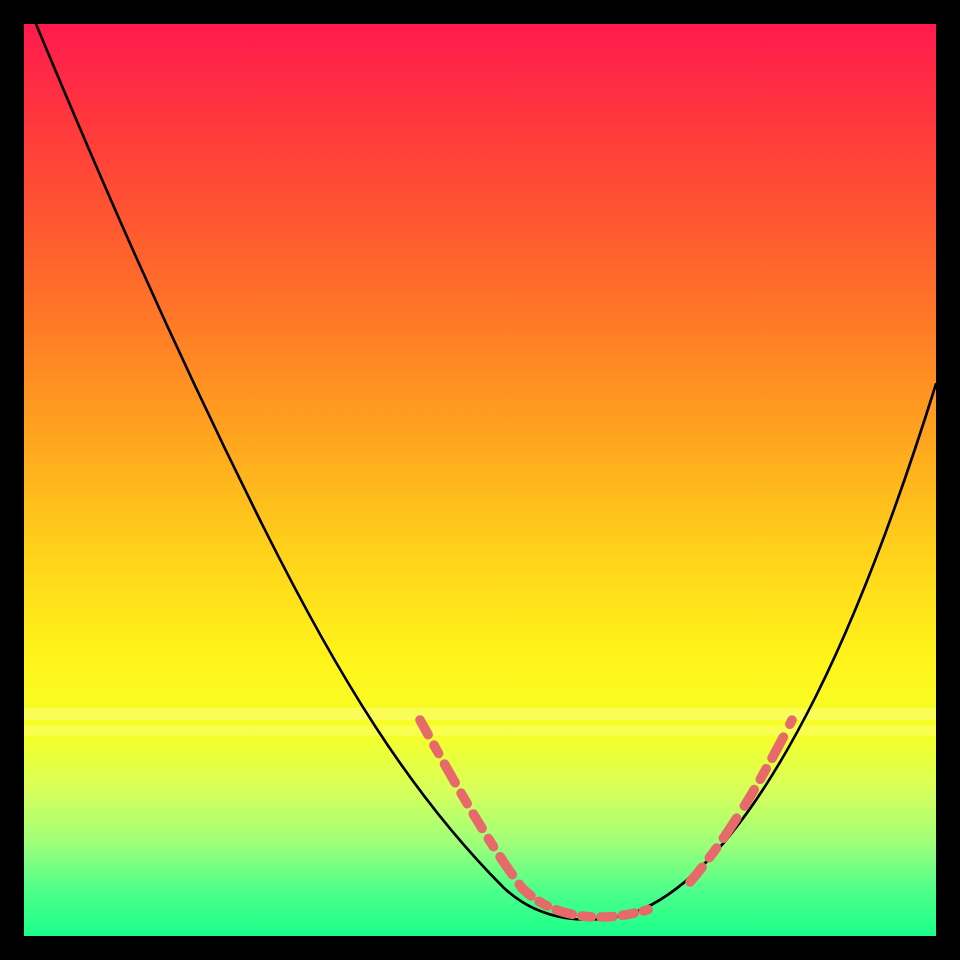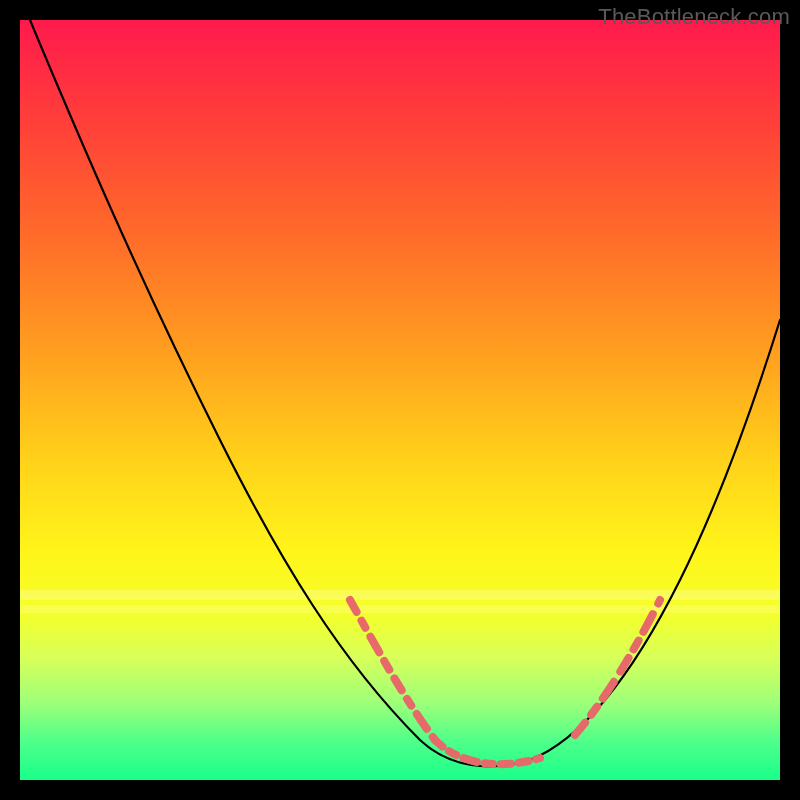--- a/index.html
+++ b/index.html
@@ -90,14 +90,13 @@
                C 700 480, 735 380, 760 300"></path>
       <path class="dash-left" d="M 330 580
                C 355 625, 385 680, 415 720"></path>
       <path class="dash-flat" d="M 415 720
                C 440 745, 480 750, 520 738"></path>
       <path class="dash-right" d="M 555 715
                C 585 680, 615 630, 640 580"></path>
     </svg>
   </div>
 
-  <div class="watermark">TheBottleneck.com</div>
 </div>
 
 </body></html>

